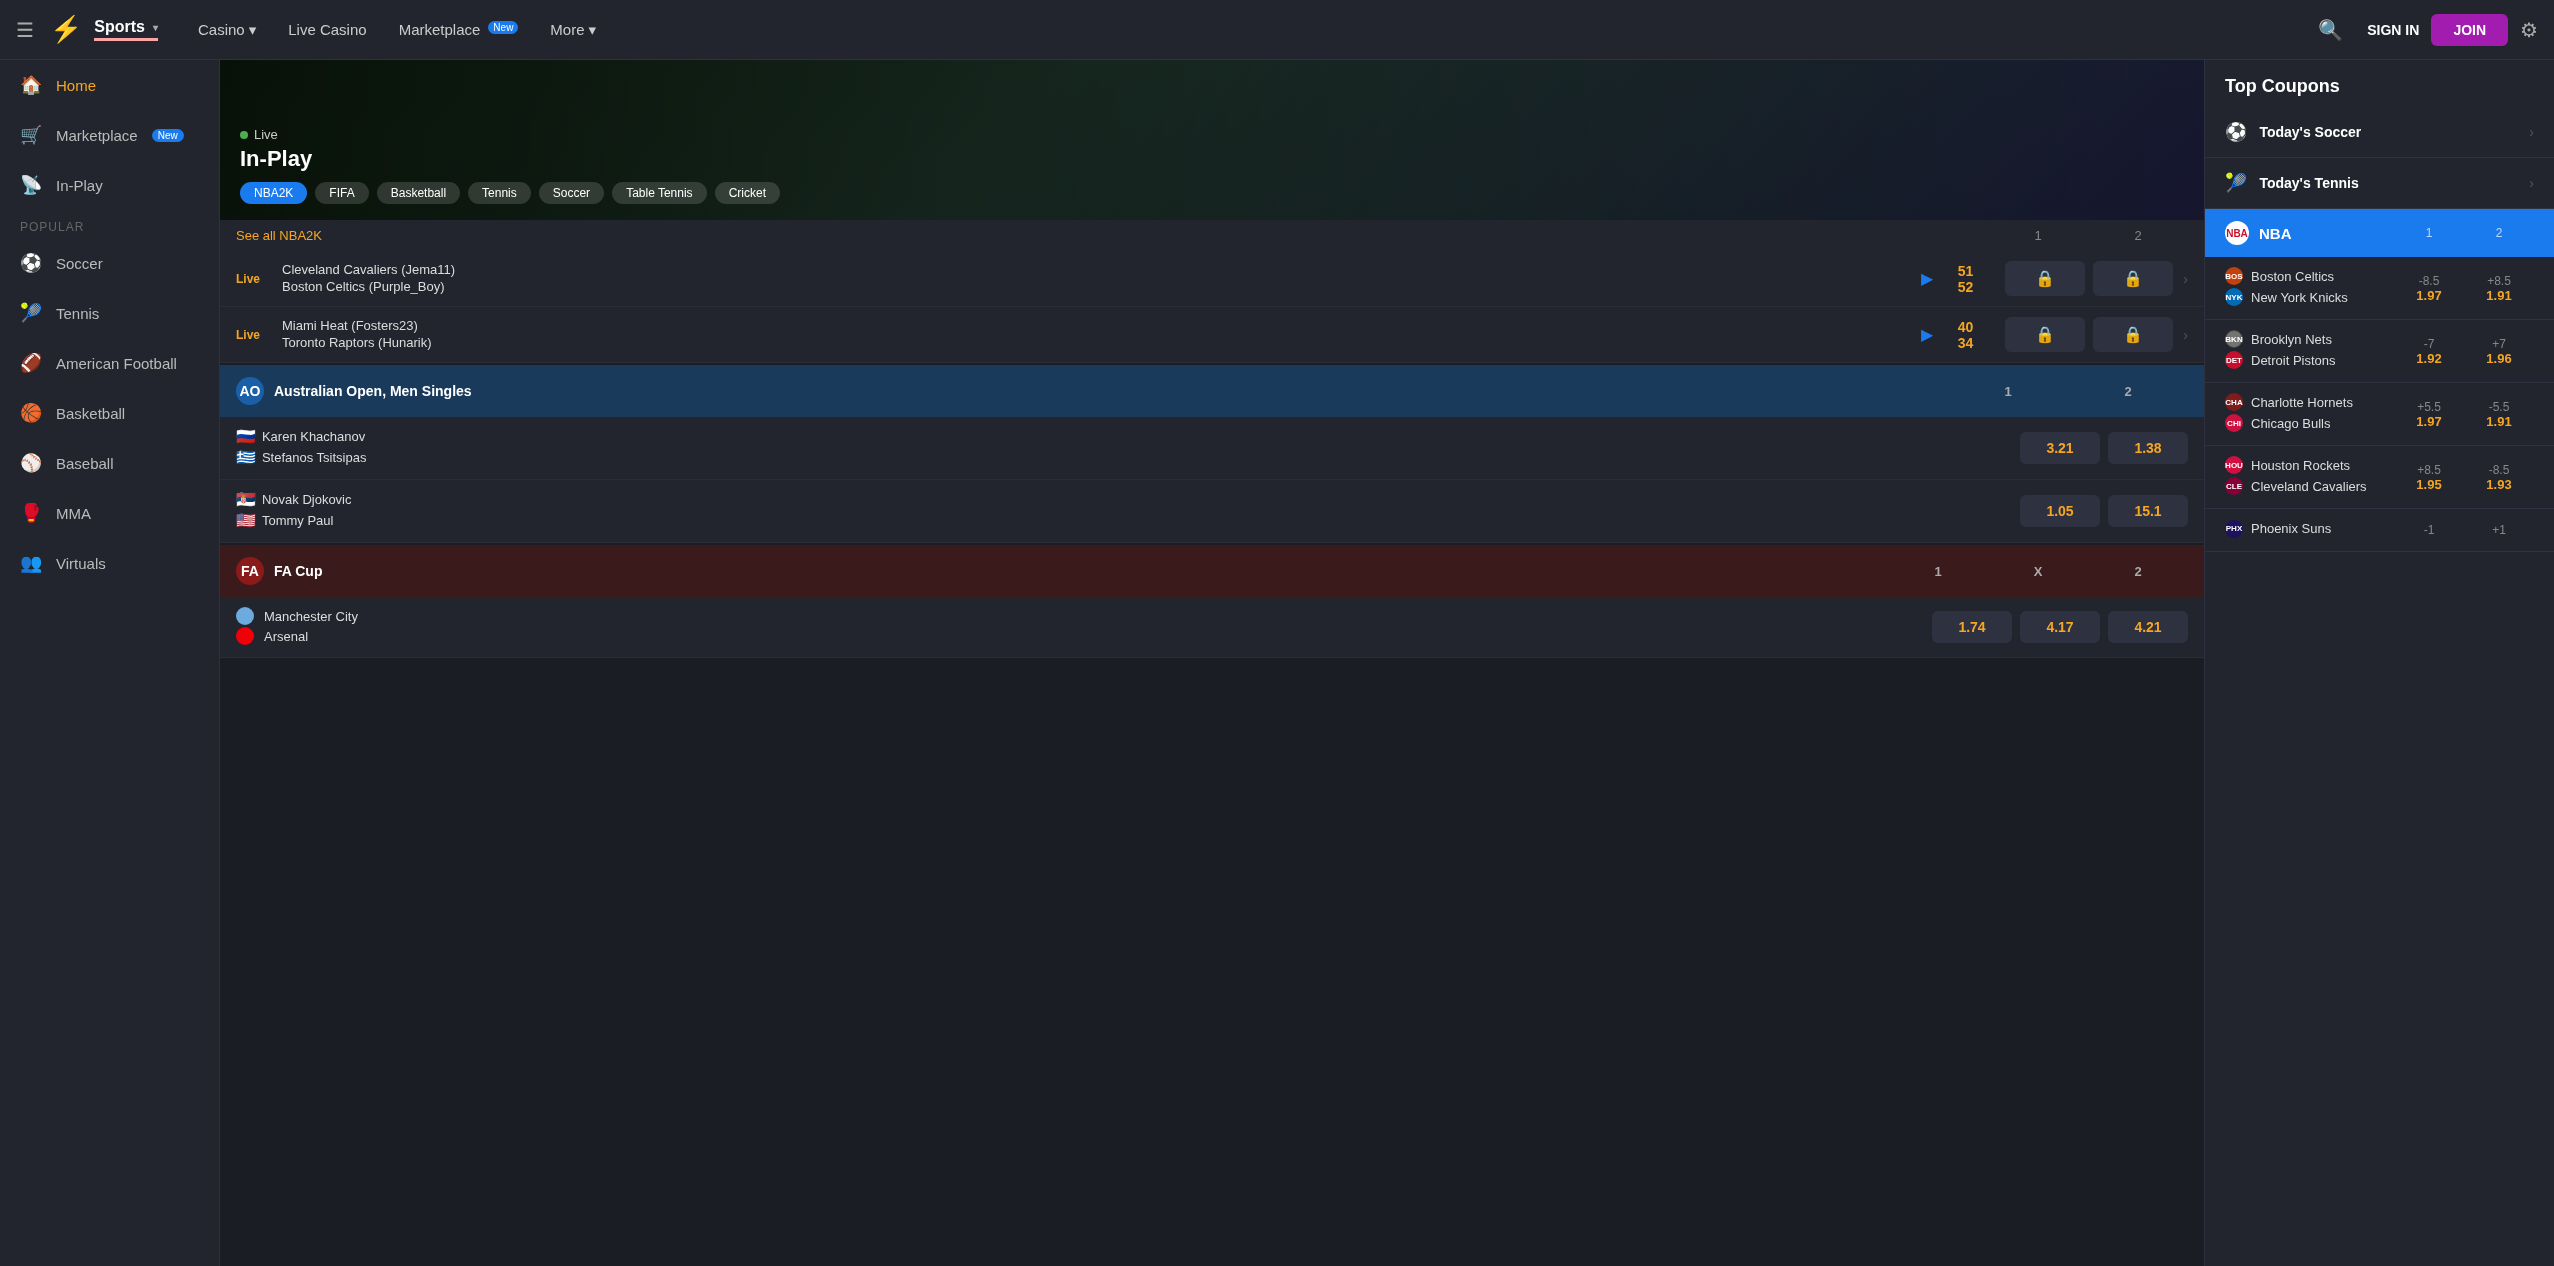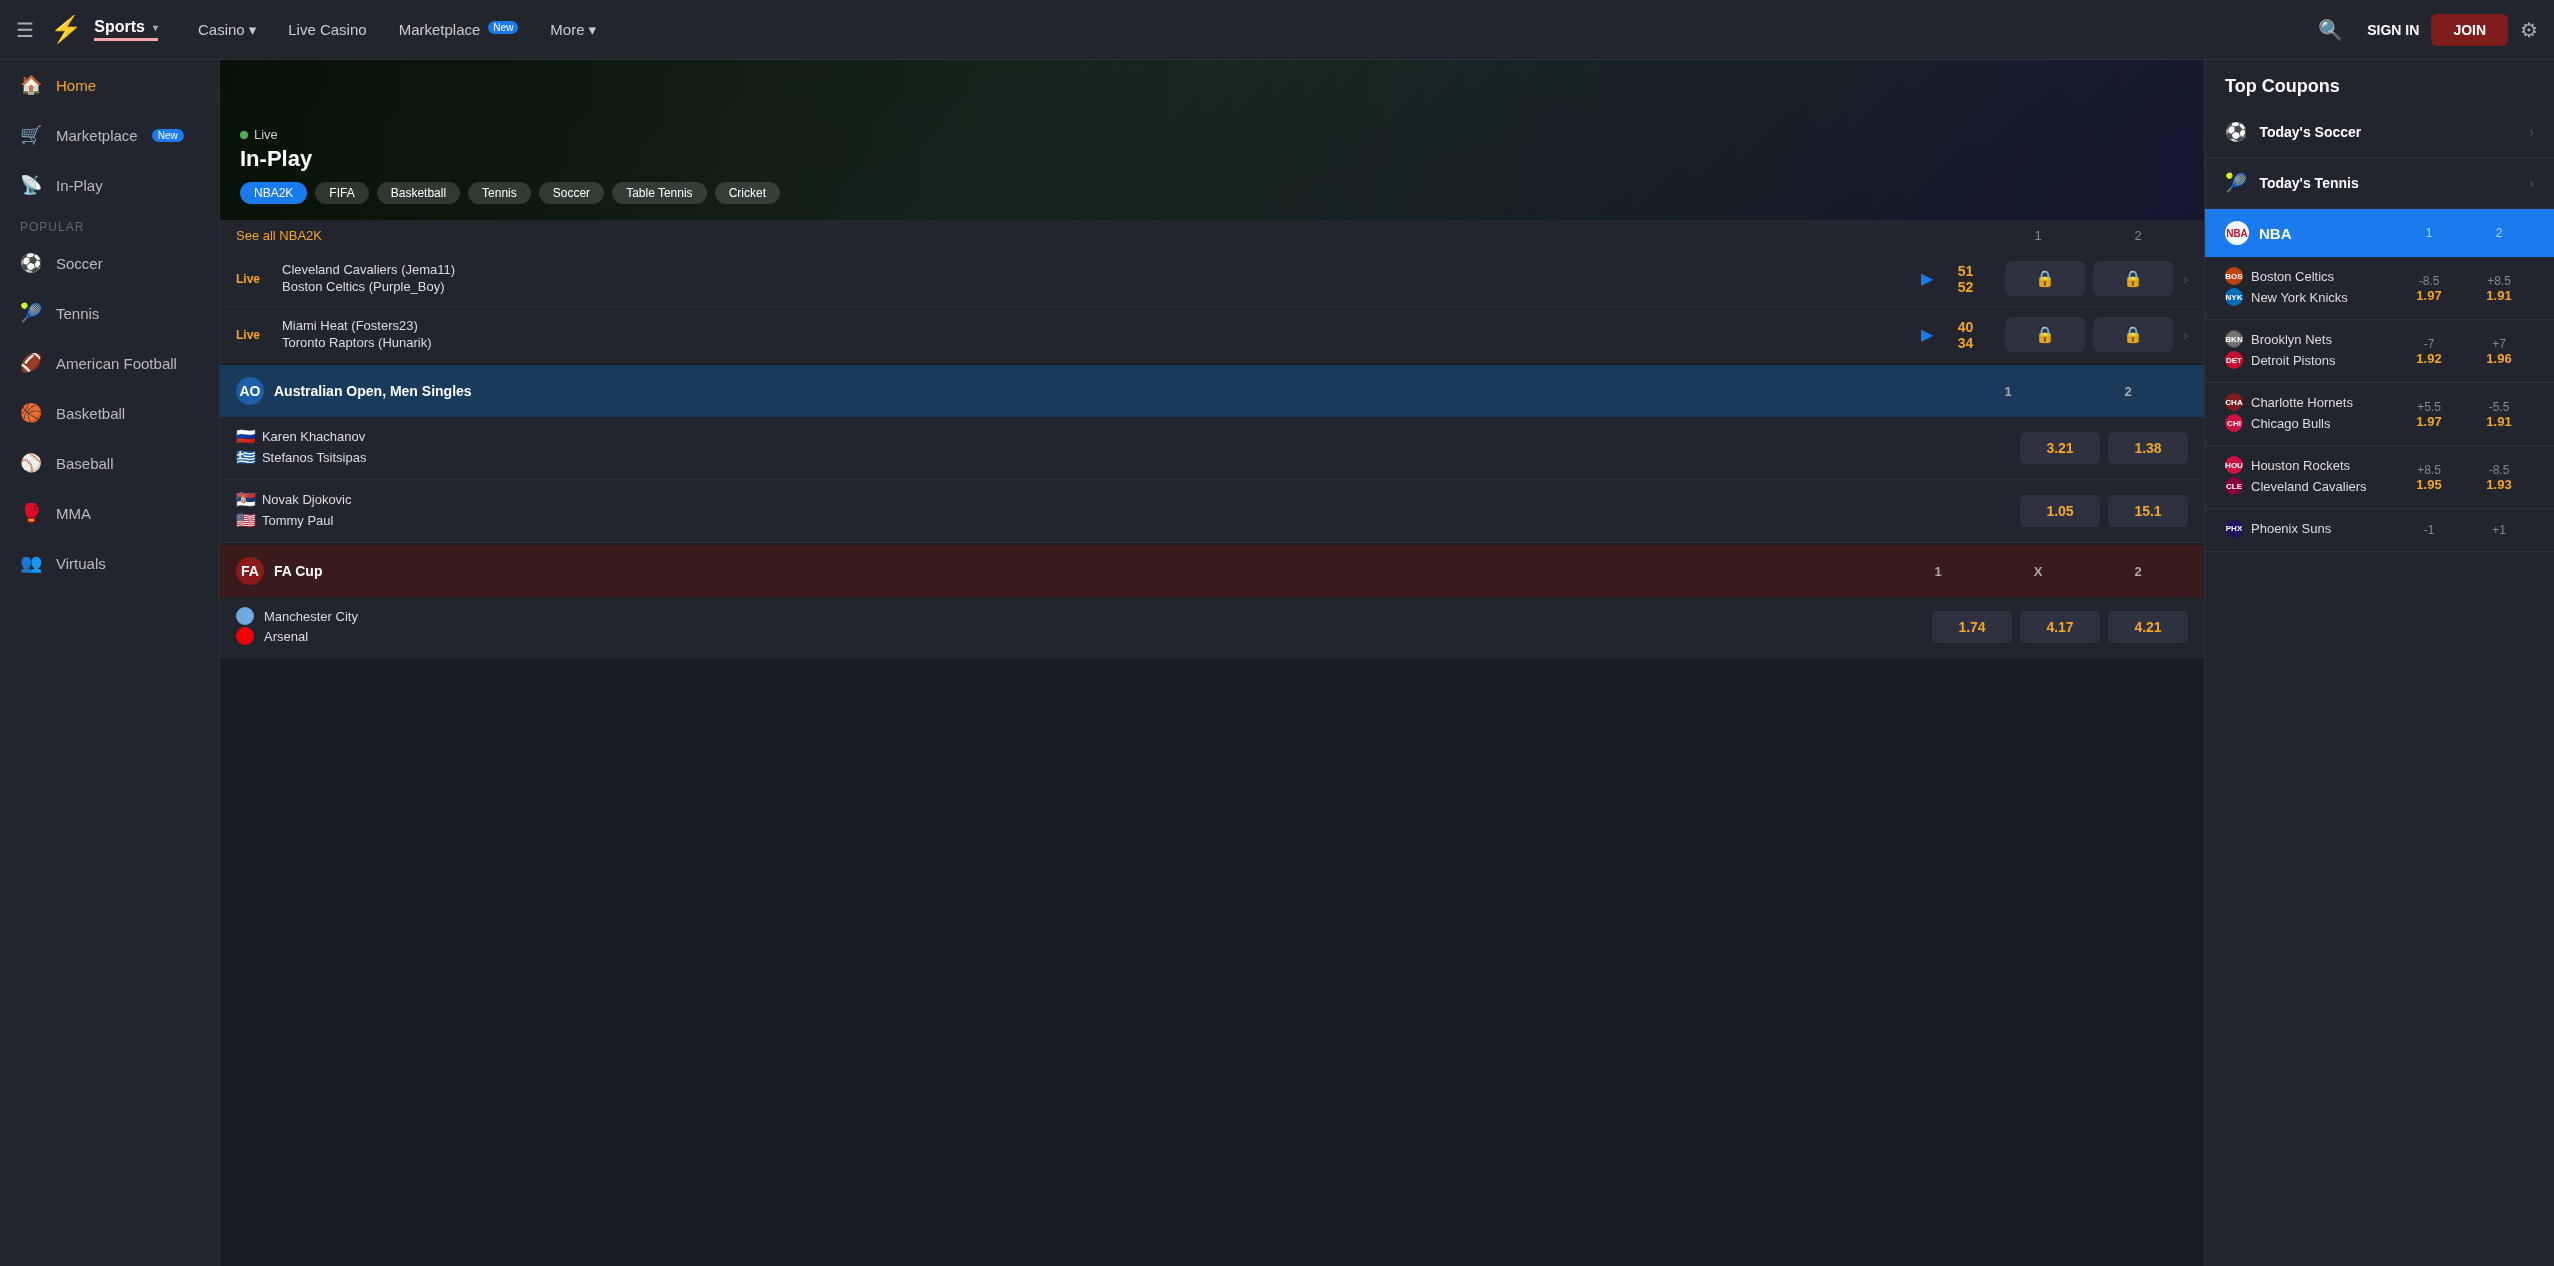--- a/index.html
+++ b/index.html
@@ -27,21 +27,21 @@
     .topnav-brand .chevron { font-size: 10px; color: #aaa; }
     .topnav-item {
       color: #ccc; font-size: 15px; cursor: pointer; padding: 0 12px; display: flex; align-items: flex-start; gap: 4px;
     }
     .topnav-badge {
       background: #1a7bef; color: #fff; font-size: 10px; padding: 1px 5px; border-radius: 8px; margin-left: 4px;
     }
     .topnav-search { margin-left: auto; font-size: 20px; color: #aaa; cursor: pointer; }
     .topnav-right { display: flex; align-items: center; gap: 12px; margin-left: 16px; }
     .signin-btn { color: #fff; font-size: 14px; font-weight: 600; cursor: pointer; }
-    .join-btn { background: #7f1d1d; color: #fff; border: none; border-radius: 6px; padding: 8px 22px; font-size: 14px; font-weight: 700; cursor: pointer; }
+    .join-btn { background: #a21caf; color: #fff; border: none; border-radius: 6px; padding: 8px 22px; font-size: 14px; font-weight: 700; cursor: pointer; }
     .settings-icon { color: #aaa; font-size: 20px; cursor: pointer; }
 
     
     .layout { display: flex; height: calc(100vh - 60px); overflow: hidden; }
 
     
     .sidebar { width: 220px; background: #22252e; border-right: 1px solid #2e3240; display: flex; flex-direction: column; overflow-y: auto; flex-shrink: 0; }
     .sidebar-item {
       display: flex; align-items: center; gap: 14px; padding: 14px 20px; cursor: pointer; color: #bbb; font-size: 15px;
     }

